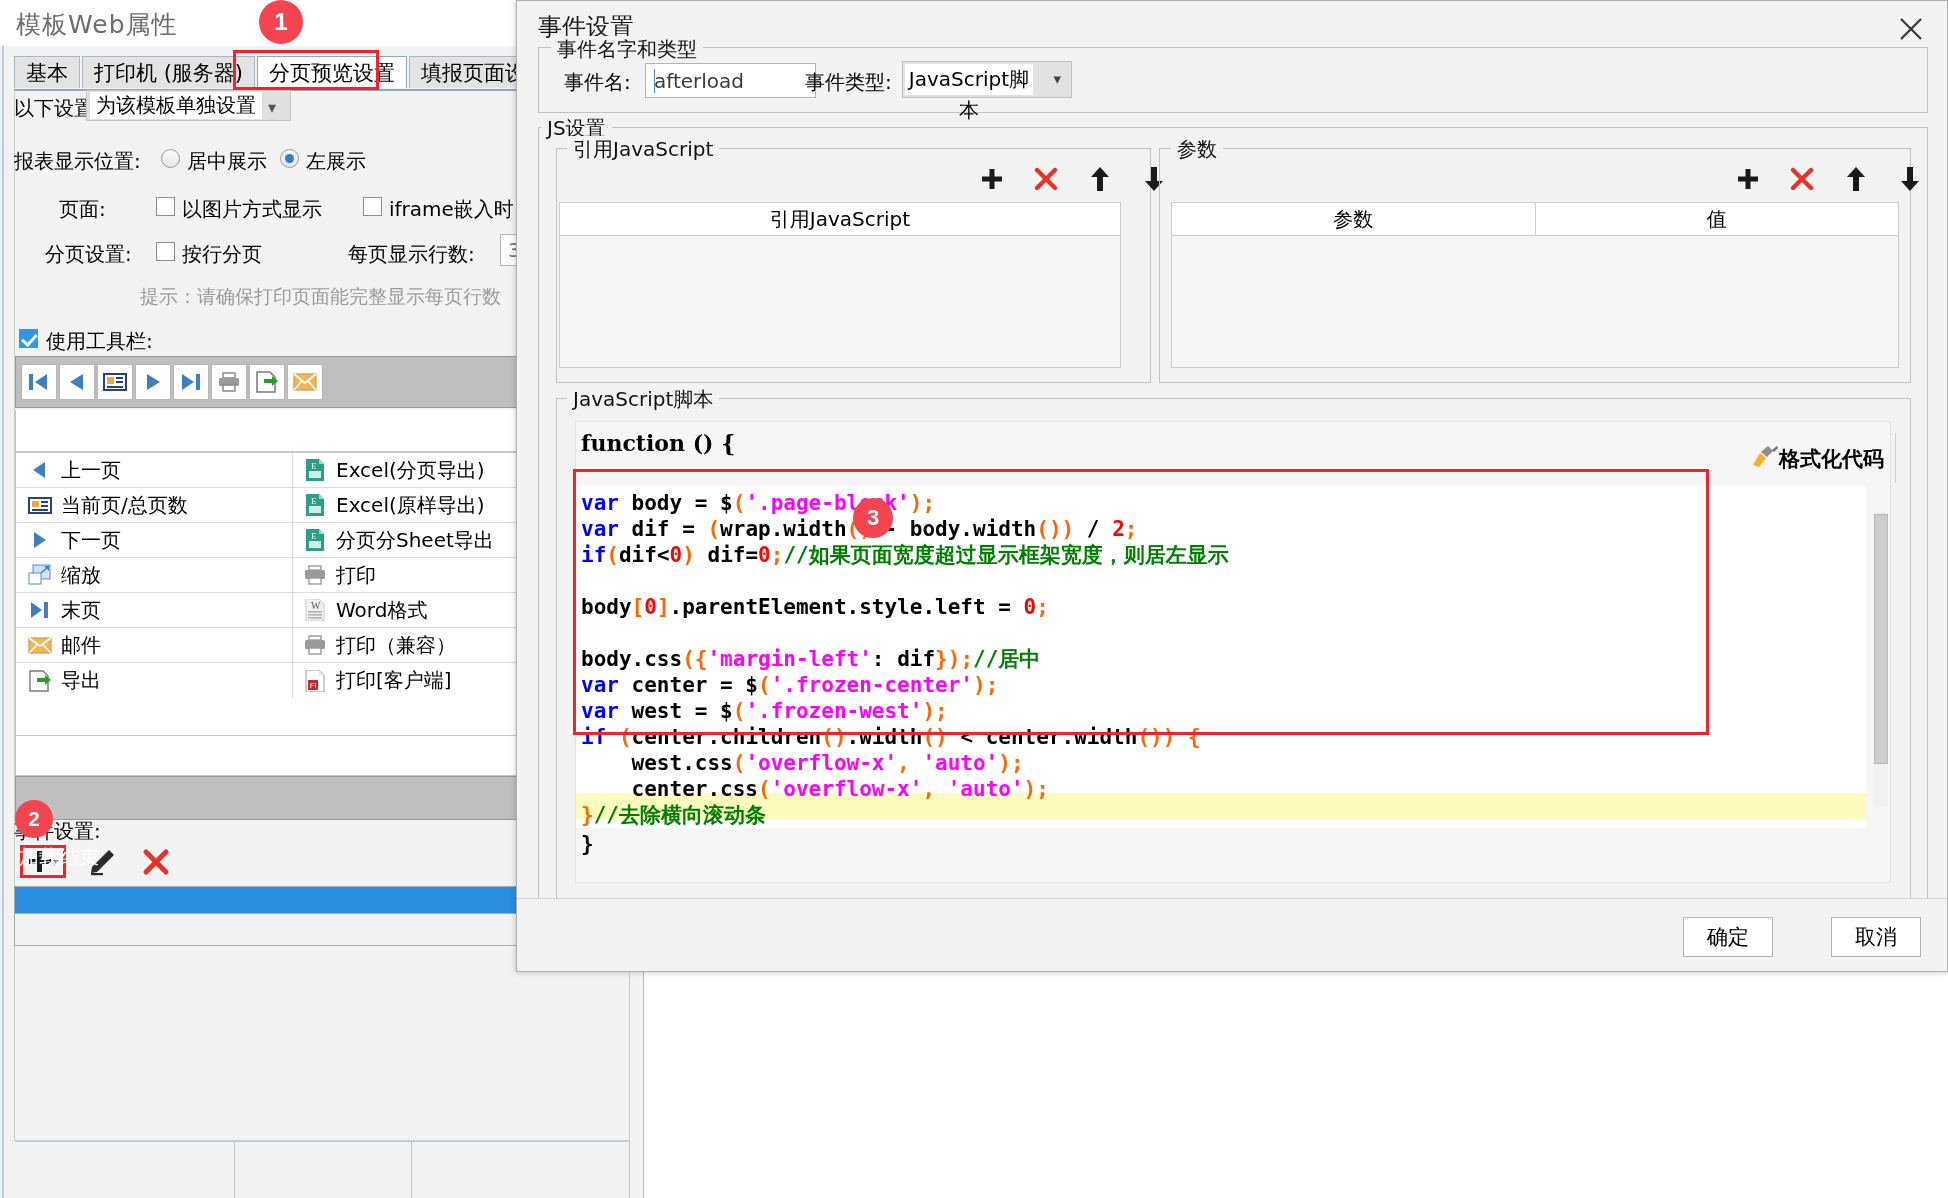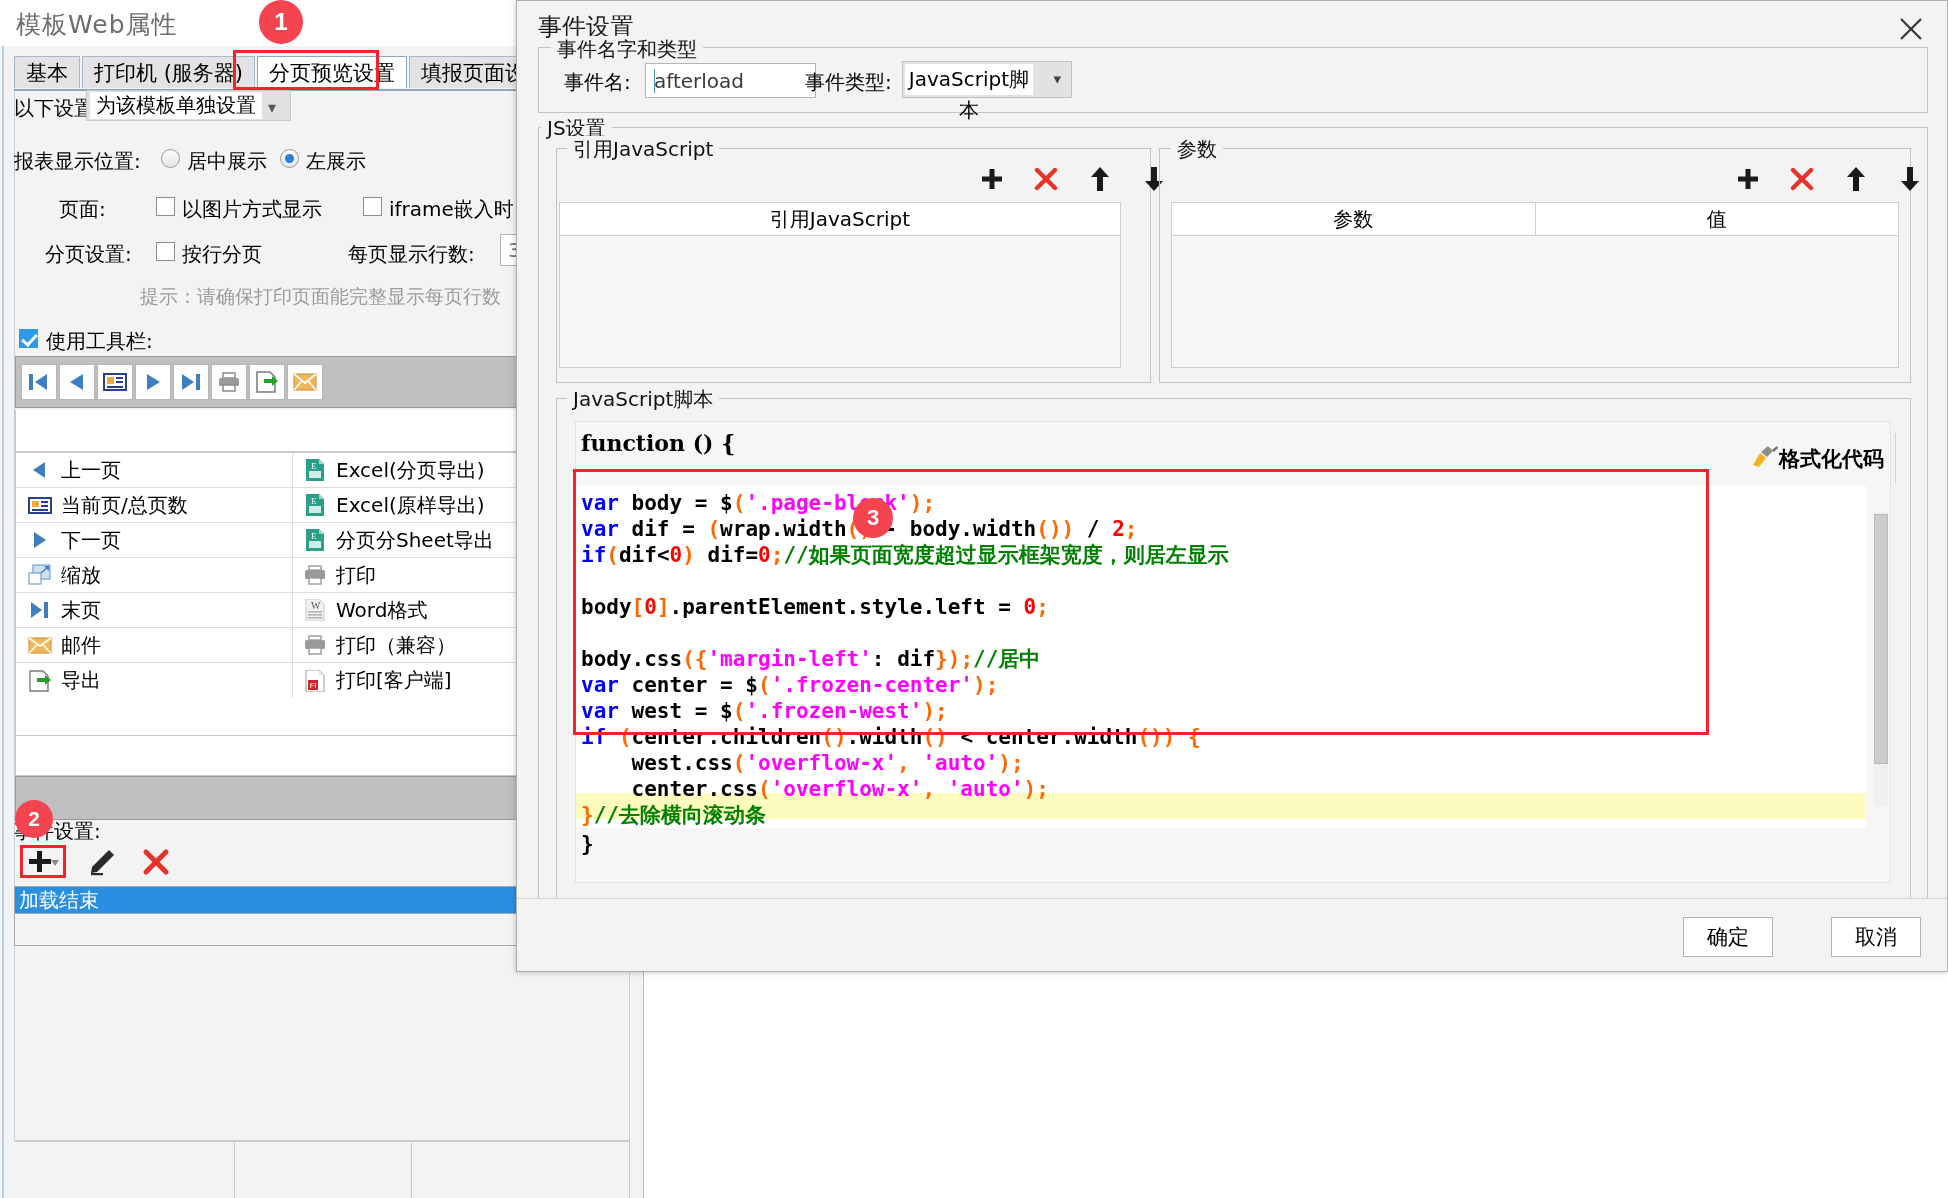--- a/index.html
+++ b/index.html
@@ -93,21 +93,21 @@
   .ticon{width:28px;min-width:28px;display:flex;align-items:center;justify-content:center;margin-right:7px;}
   .tlabel{font-size:20px;}
   #gap2{left:15px;top:736px;width:614px;height:40px;background:#fff;border:1px solid #c9c9c9;border-top:none;box-sizing:border-box;}
   #greybar{left:15px;top:776px;width:614px;height:44px;background:#bfbfbf;border:1px solid #9a9a9a;box-sizing:border-box;}
 
   
   #evt-label{left:14px;top:818px;font-size:20px;}
   #evt-btns{left:20px;top:845px;display:flex;align-items:center;}
   #plus-hl{left:20px;top:845px;width:46px;height:33px;border:3px solid #f4222d;box-sizing:border-box;}
   #evt-list{left:14px;top:886px;width:616px;height:28px;background:#2a8fe0;border:1px solid #a9a9a9;box-sizing:border-box;}
-  #evt-list-txt{left:19px;top:887px;color:#fff;font-size:20px;line-height:26px;}
+  #evt-list-txt{left:19px;top:844px;color:#fff;font-size:20px;line-height:26px;}
   #evt-list-box{left:14px;top:886px;width:616px;height:60px;border:1px solid #a9a9a9;box-sizing:border-box;}
   #bottom-split{left:15px;top:1141px;width:614px;height:1px;background:#c9c9c9;}
   .vsplit{position:absolute;top:1141px;width:1px;height:57px;background:#c9c9c9;}
 
   
   .marker{
     position:absolute;border-radius:50%;background:#f4444f;color:#fff;
     font-size:23px;font-weight:bold;text-align:center;
     display:flex;align-items:center;justify-content:center;
     font-family:"Liberation Sans",sans-serif;

